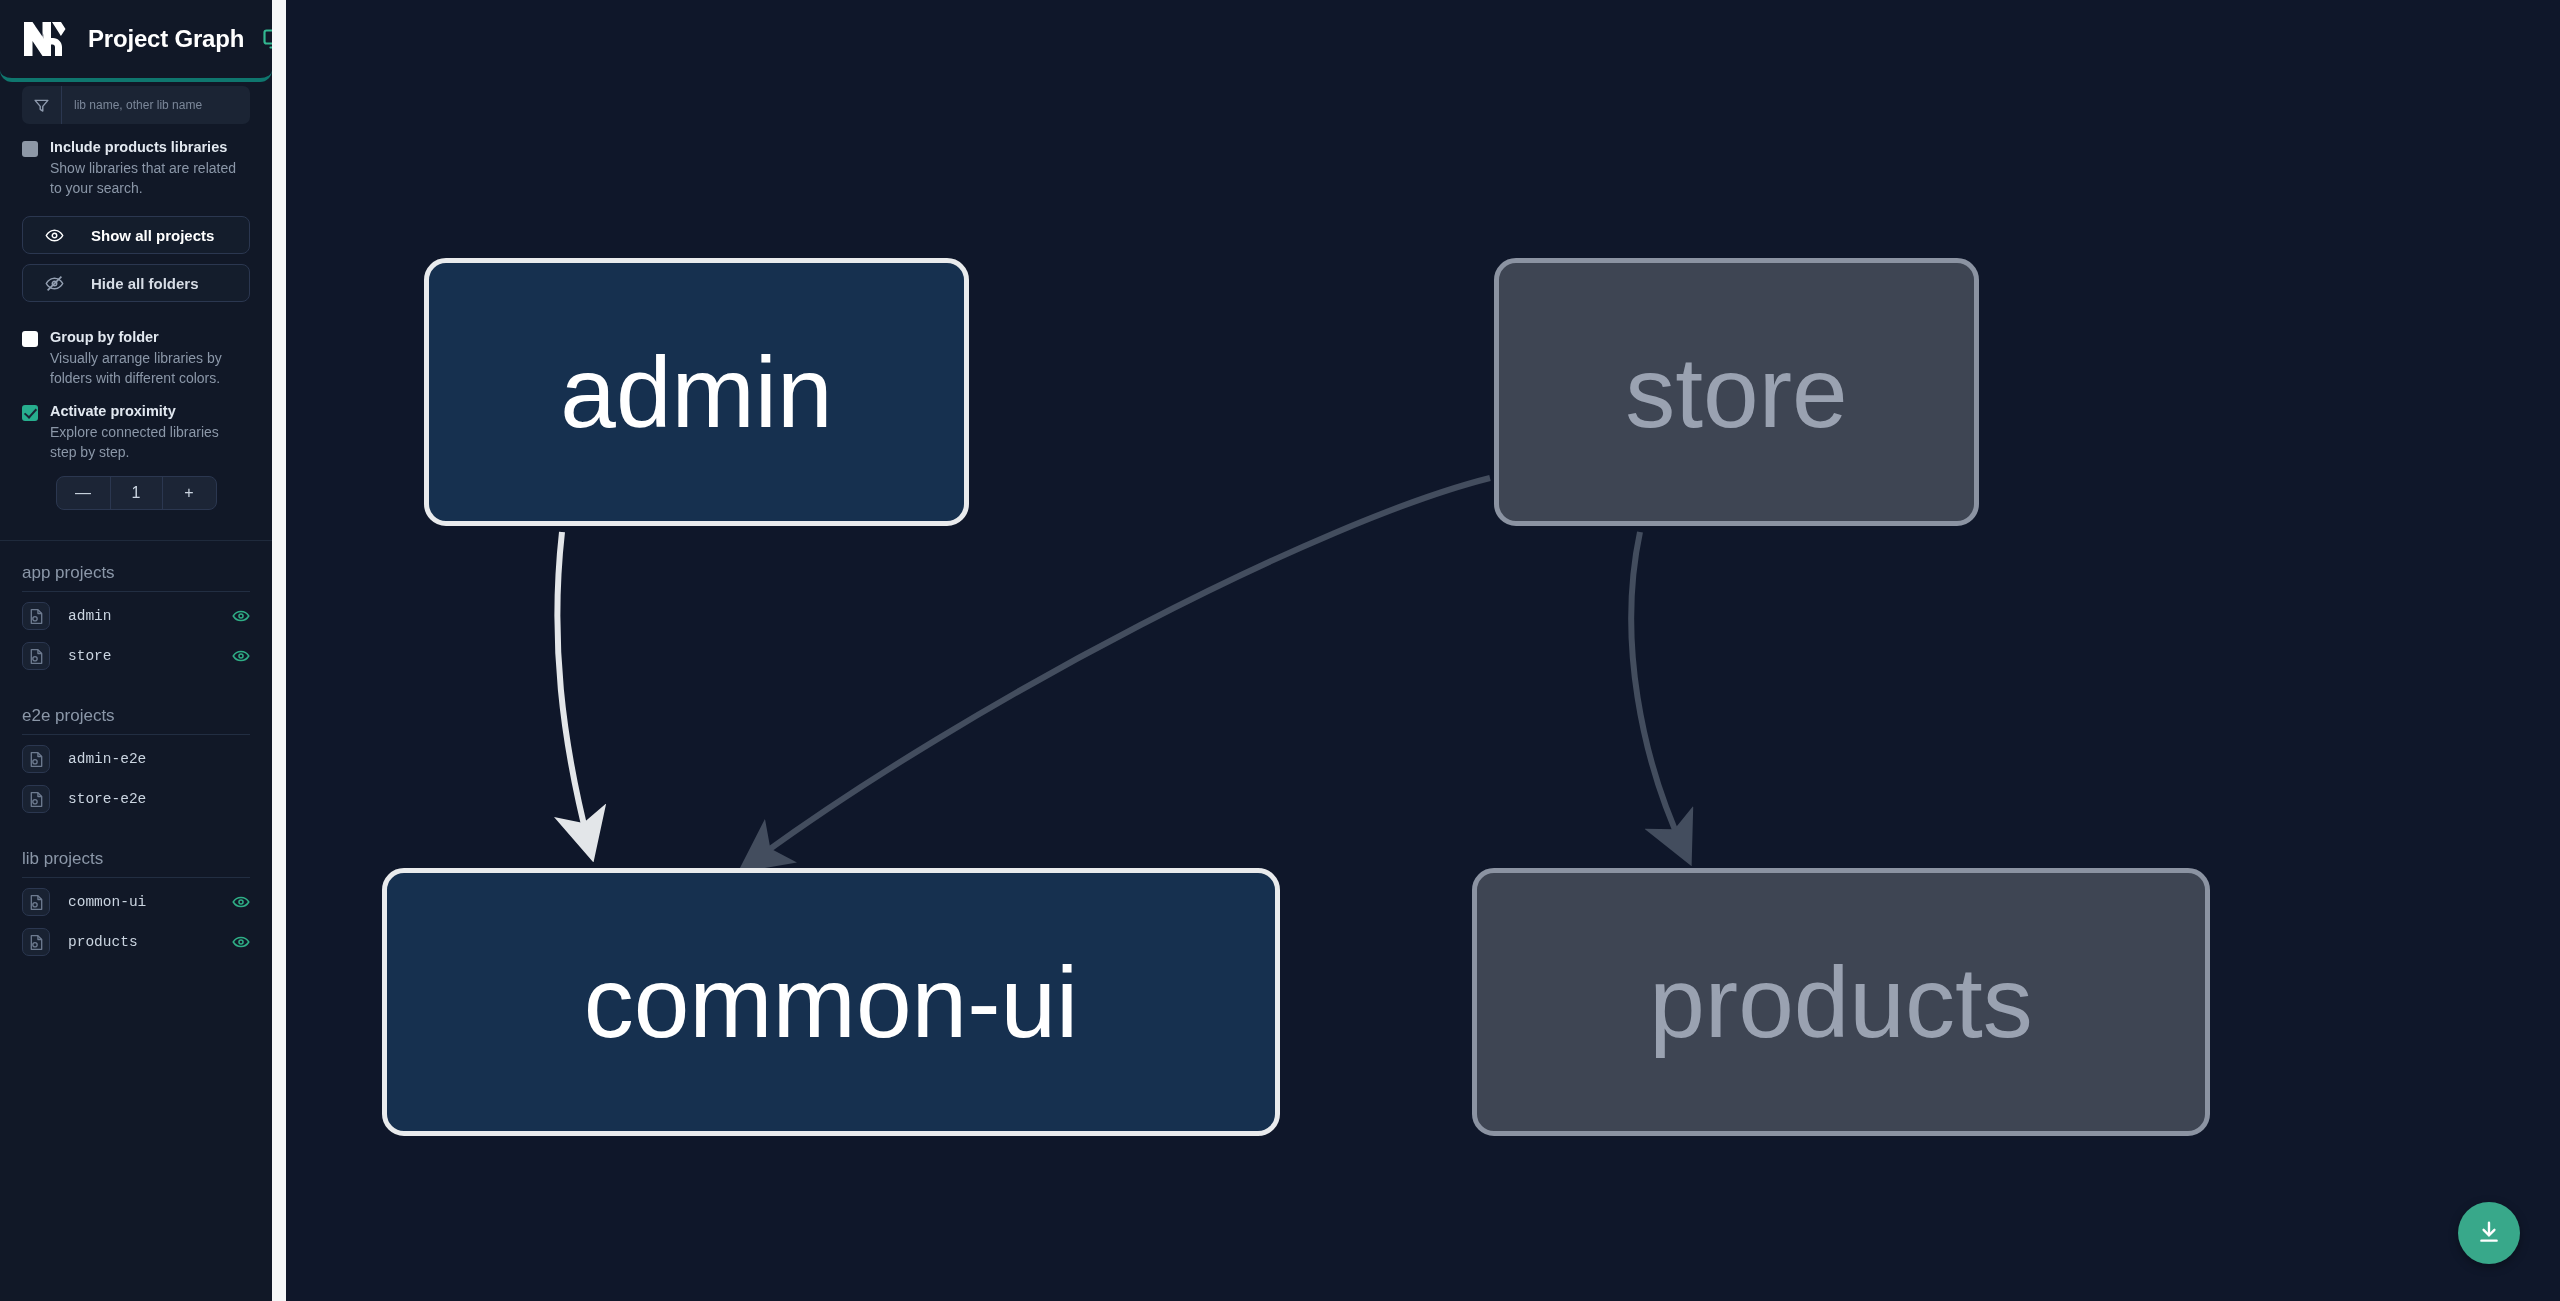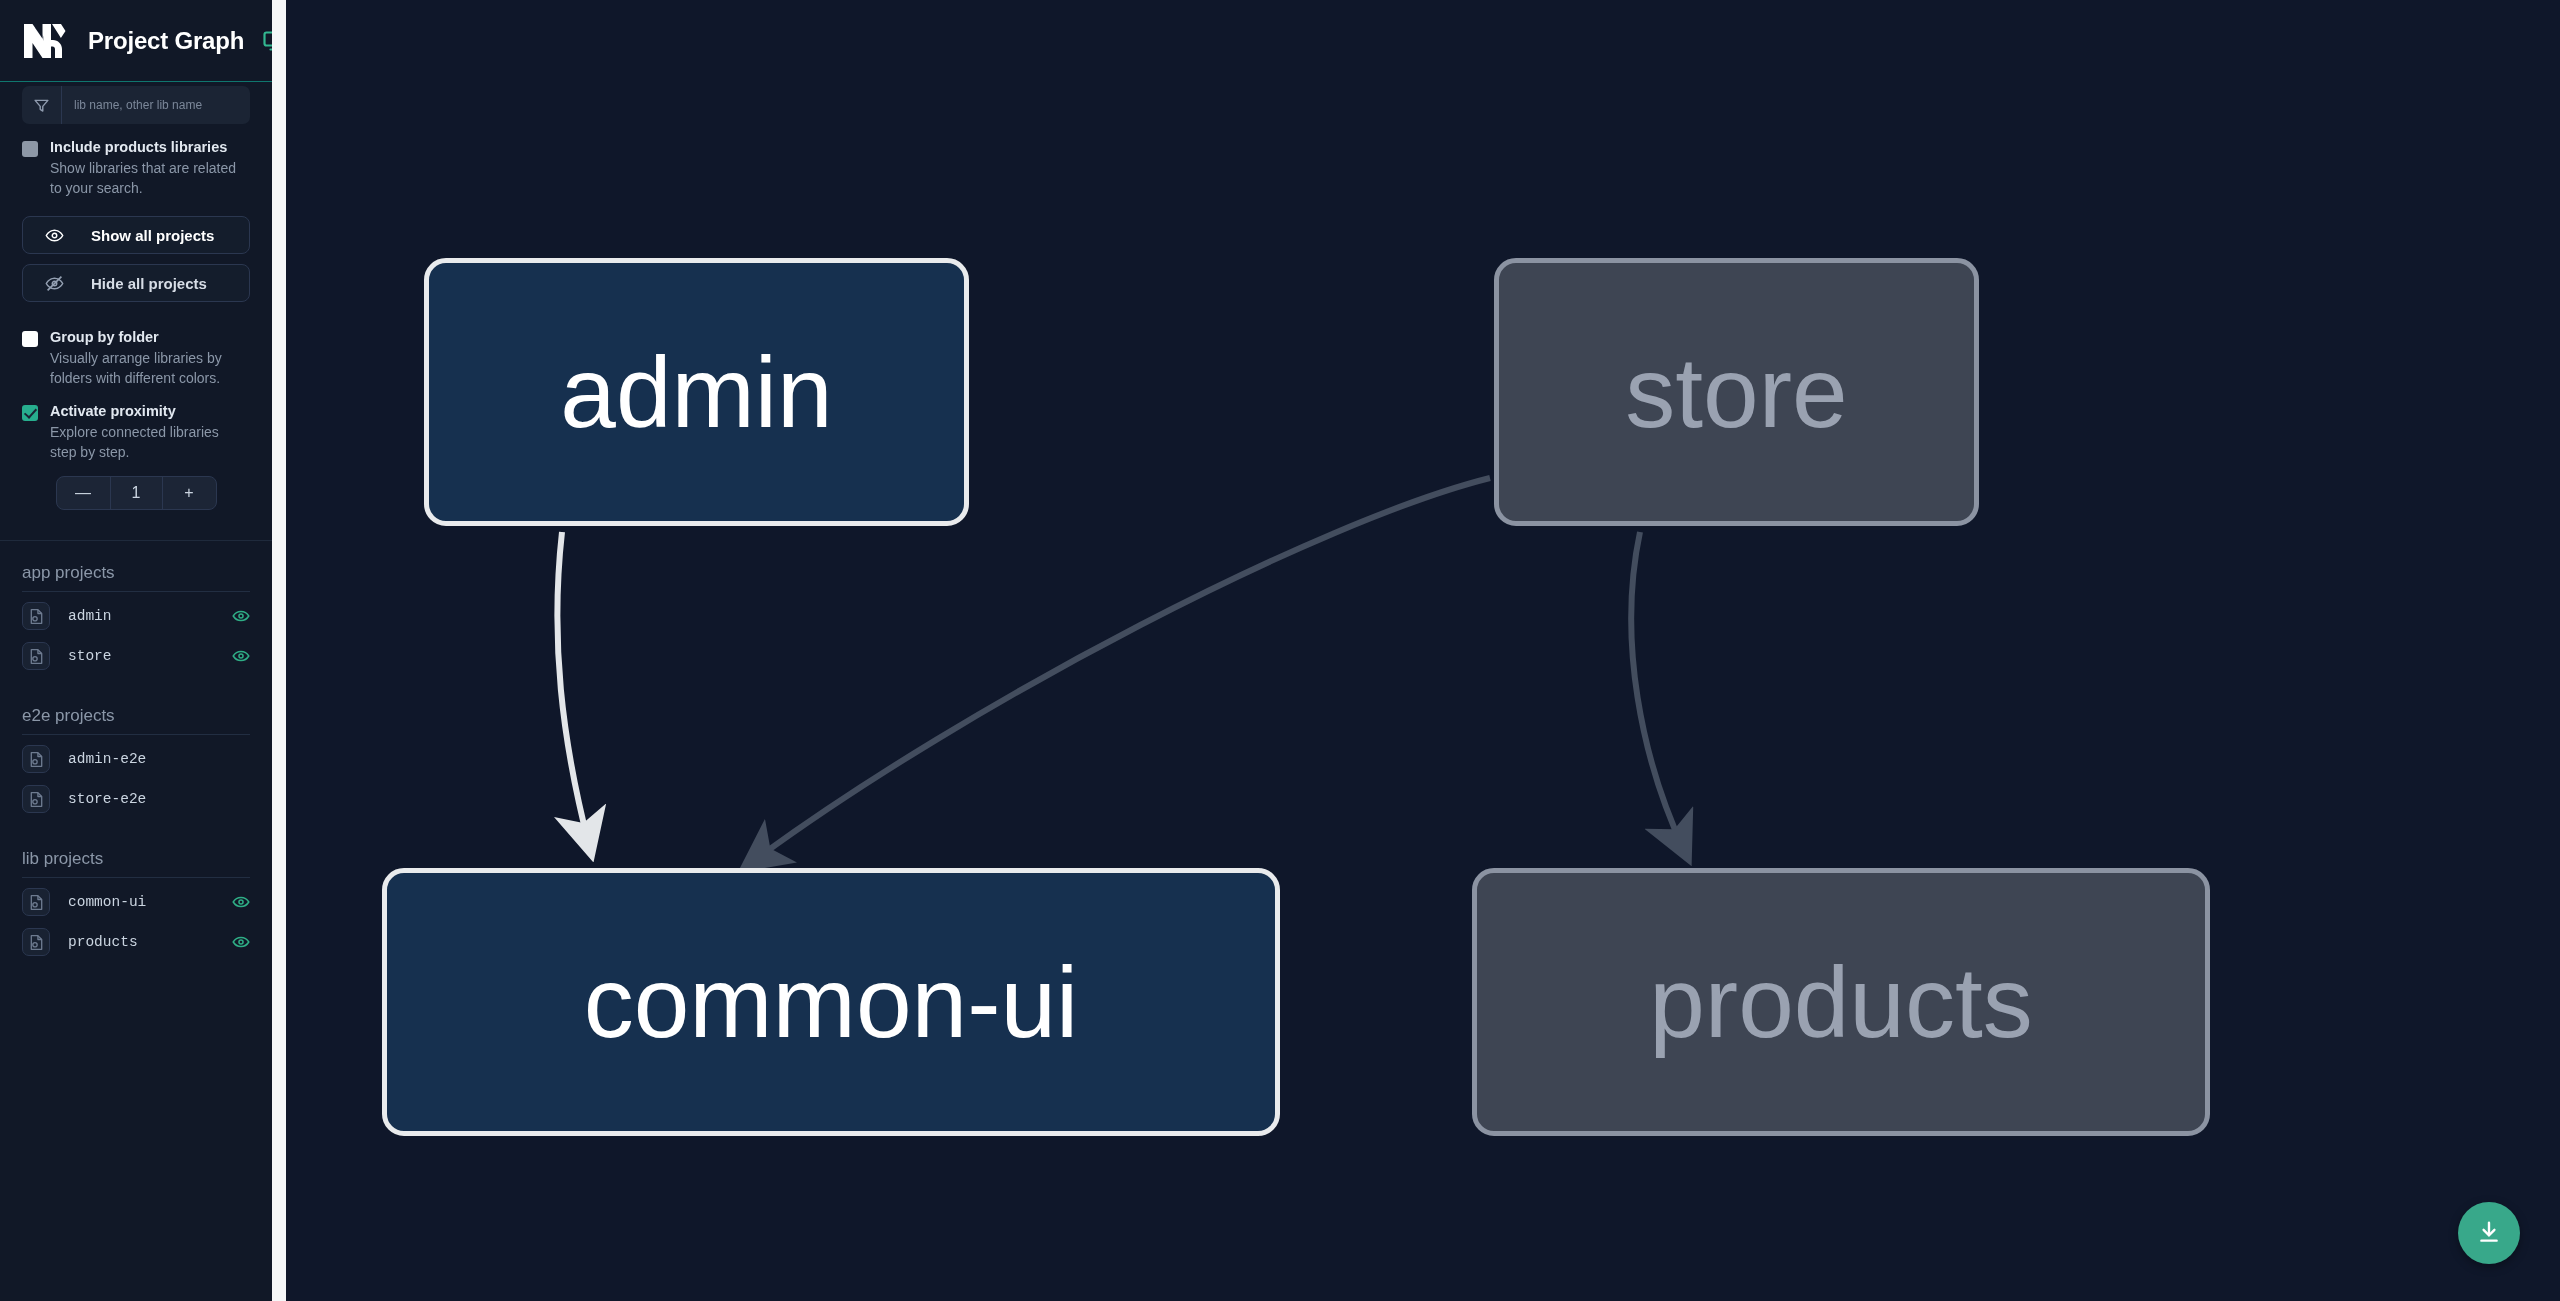--- a/index.html
+++ b/index.html
@@ -21,21 +21,22 @@
   }
   .sidebar-divider-strip {
     position: absolute; left: 272px; top: 0;
     width: 14px; height: 1301px;
     background: #f6f7f8;
     z-index: 6;
   }
   .sb-header {
     height: 82px; display: flex; align-items: center;
     padding: 0 22px; gap: 18px;
-    border-bottom: 1px solid #0f766e;
+    border-bottom: 4px solid #0f766e;
+    border-radius: 12px;
   }
   .nx-logo { width: 48px; height: 42px; flex: 0 0 48px; }
   .app-title {
     color: #ffffff; font-size: 24px; font-weight: 700;
     letter-spacing: -0.2px; white-space: nowrap;
   }
   .monitor-icon { width: 24px; height: 24px; flex: 0 0 24px; }
 
   .sb-tagline {
     display: flex; align-items: center; gap: 12px;
@@ -231,21 +232,21 @@
         <span>Show all projects</span>
       </button>
       <button class="ghost-btn dim">
         <span class="eye-ic">
           <svg viewBox="0 0 22 22" fill="none" stroke="#94a0b2" stroke-width="1.7">
             <path d="M1.5 11S4.8 5 11 5s9.5 6 9.5 6-3.3 6-9.5 6-9.5-6-9.5-6z"></path>
             <circle cx="11" cy="11" r="2.6"></circle>
             <path d="M3 19L19 3" stroke="#94a0b2" stroke-width="1.9"></path>
           </svg>
         </span>
-        <span>Hide all projects</span>
+        <span>Hide all folders</span>
       </button>
     </div>
 
     <div class="opt-row" style="padding-top:26px">
       <span class="cb white"></span>
       <span class="opt-text">
         <span class="opt-title">Group by folder</span>
         <span class="opt-desc">Visually arrange libraries by folders with different colors.</span>
       </span>
     </div>

